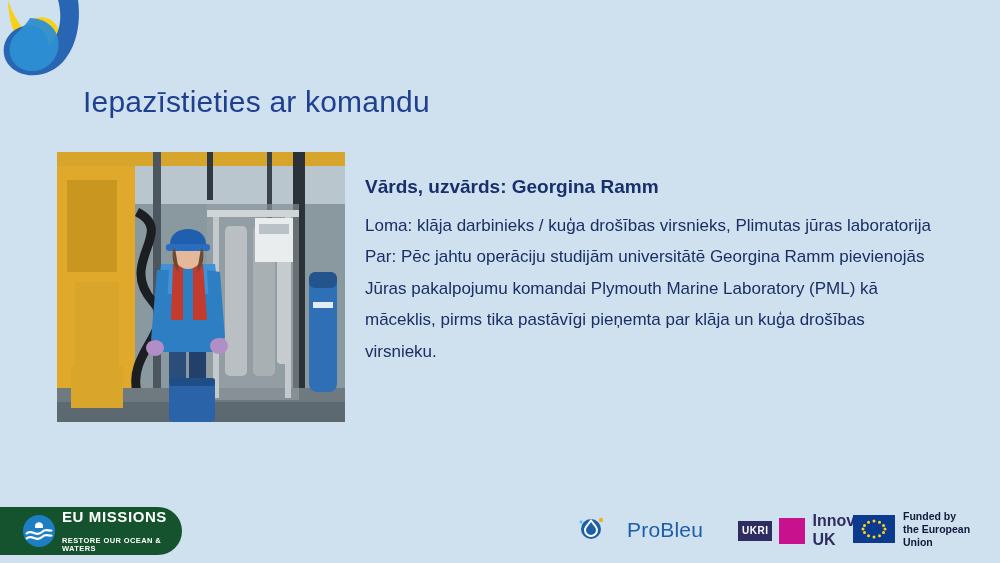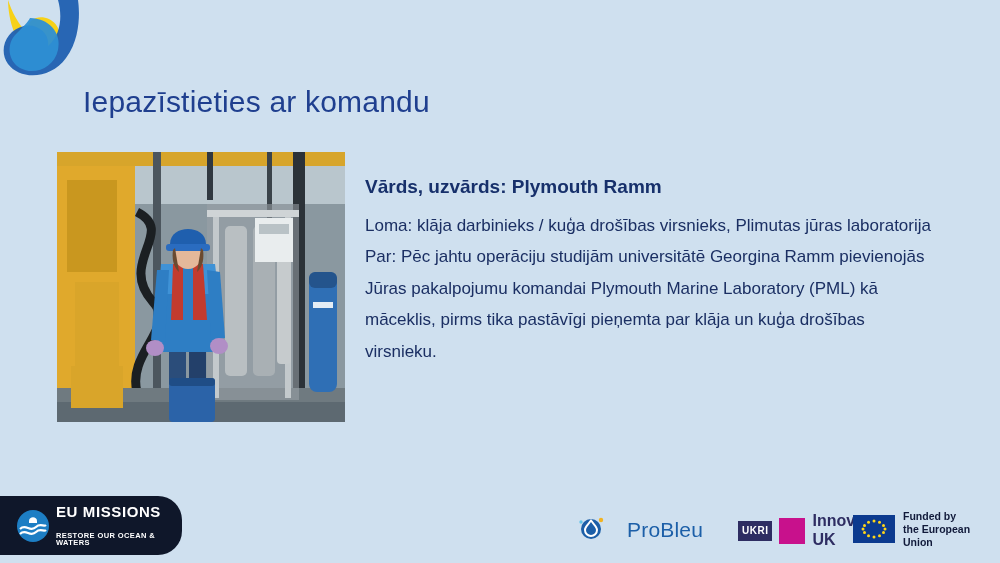--- a/index.html
+++ b/index.html
@@ -67,27 +67,27 @@
   
   .footer {
     position: absolute;
     left: 0; bottom: 0;
     width: 1000px; height: 58px;
   }
 
   .eu-missions {
     position: absolute;
     left: 0; bottom: 8px;
-    width: 182px; height: 59px;
-    background: #0f172a;
+    width: 182px; height: 48px;
+    background: #14532d;
     border-top-right-radius: 24px;
     border-bottom-right-radius: 24px;
     display: flex;
     align-items: center;
-    padding-left: 16px;
+    padding-left: 22px;
     gap: 6px;
   }
   .eu-missions .wave {
     width: 34px; height: 34px;
     flex: 0 0 34px;
   }
   .eu-missions .txt { color: #ffffff; line-height: 1.05; }
   .eu-missions .t1 { font-size: 15px; font-weight: bold; letter-spacing: 0.6px; }
   .eu-missions .t2 { font-size: 7.5px; font-weight: bold; letter-spacing: 0.4px; margin-top: 12px; }
 
@@ -230,21 +230,21 @@
         <rect x="120" y="382" width="0" height="0" fill="none"></rect>
         <rect x="112" y="226" width="46" height="44" rx="4" fill="#2b63a8"></rect>
         <rect x="112" y="226" width="46" height="8" rx="3" fill="#1f4d86"></rect>
 
         <rect x="14" y="214" width="52" height="42" fill="#d9a52a"></rect>
       </g>
     </svg>
   </div>
 
   <div class="textblock">
-    <div class="name-line">Vārds, uzvārds: Plymouth Ramm</div>
+    <div class="name-line">Vārds, uzvārds: Georgina Ramm</div>
     <div class="para">Loma: klāja darbinieks / kuģa drošības virsnieks, Plimutas jūras laboratorija</div>
     <div class="para">Par: Pēc jahtu operāciju studijām universitātē Georgina Ramm pievienojās Jūras pakalpojumu komandai Plymouth Marine Laboratory (PML) kā māceklis, pirms tika pastāvīgi pieņemta par klāja un kuģa drošības virsnieku.</div>
   </div>
 
   <div class="footer">
 
     <div class="eu-missions">
       <div class="wave">
         <svg width="34" height="34" viewBox="0 0 34 34" xmlns="http://www.w3.org/2000/svg">
           <circle cx="17" cy="17" r="16" fill="#1d7ec4"></circle>

